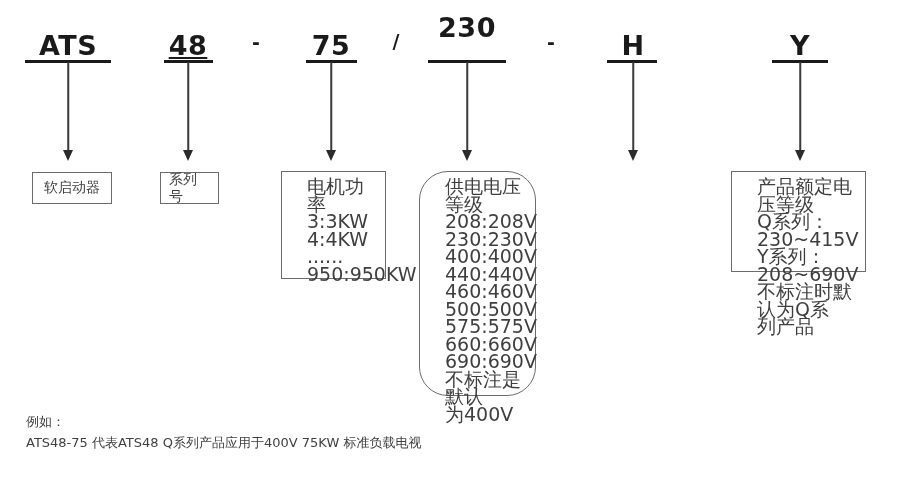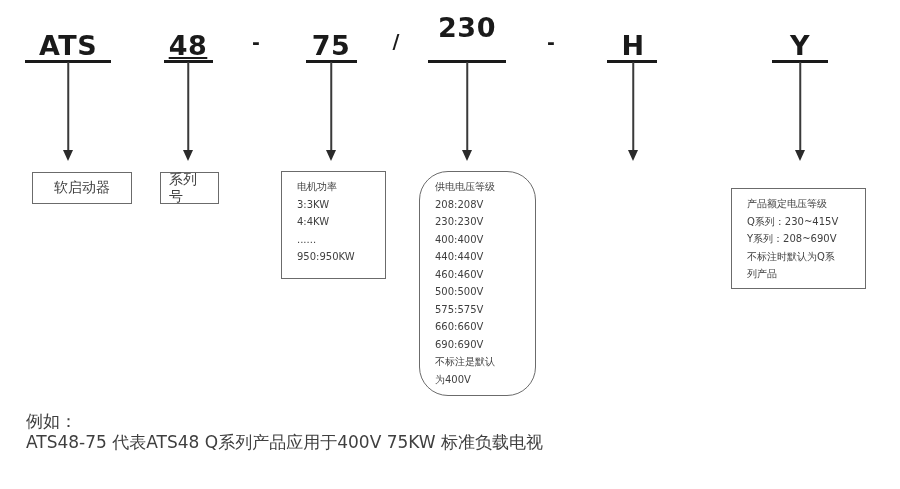--- a/index.html
+++ b/index.html
@@ -63,38 +63,38 @@
     border-top: 11px solid #2b2b2b;
     transform: translateX(-50%);
   }
 
   
   .desc-box {
     position: absolute;
     box-sizing: border-box;
     border: 1.5px solid #6b6b6b;
     background: #ffffff;
-    font-size: 10px;
+    font-size: 19px;
     line-height: 17.5px;
     color: #3f3f3f;
-    padding: 6px 8px 6px 15px;
+    padding: 6px 8px 6px 25px;
     white-space: pre-line;
   }
   .desc-box.centered {
     display: flex;
     align-items: center;
     justify-content: center;
     padding: 4px 8px;
     font-size: 14px;
   }
 
   
   .note {
     position: absolute;
-    font-size: 17px;
+    font-size: 13px;
     line-height: 21px;
     color: #3f3f3f;
     white-space: pre-line;
   }
 </style>
 </head>
 <body>
 
 <div id="diagram">
 
@@ -126,21 +126,21 @@
 
   <div class="leader" style="left:467px; top:62px; height:90px;"></div>
   <div class="arrowhead" style="left:467px; top:150px;"></div>
 
   <div class="leader" style="left:633px; top:62px; height:90px;"></div>
   <div class="arrowhead" style="left:633px; top:150px;"></div>
 
   <div class="leader" style="left:800px; top:62px; height:90px;"></div>
   <div class="arrowhead" style="left:800px; top:150px;"></div>
 
-  <div class="desc-box centered" style="left:32px; top:172px; width:100px; height:32px;">软启动器</div>
+  <div class="desc-box centered" style="left:32px; top:172px; width:80px; height:32px;">软启动器</div>
 
   <div class="desc-box centered" style="left:160px; top:172px; width:59px; height:32px;">系列号</div>
 
   <div class="desc-box" style="left:281px; top:171px; width:105px; height:108px;">电机功率
 3:3KW
 4:4KW
 ......
 950:950KW</div>
 
   <div class="desc-box" style="left:419px; top:171px; width:117px; height:225px;border-radius:29px;">供电电压等级
@@ -150,21 +150,21 @@
 440:440V
 460:460V
 500:500V
 575:575V
 660:660V
 690:690V
 不标注是默认
 为400V</div>
 
 
-  <div class="desc-box" style="left:731px; top:188px; width:135px; height:101px;">产品额定电压等级
+  <div class="desc-box" style="left:731px; top:171px; width:135px; height:101px;">产品额定电压等级
 Q系列：230~415V
 Y系列：208~690V
 不标注时默认为Q系
 列产品</div>
 
   <div class="note" style="left:26px; top:411px;">例如：
 ATS48-75 代表ATS48 Q系列产品应用于400V 75KW 标准负载电视</div>
 
 </div>
 

